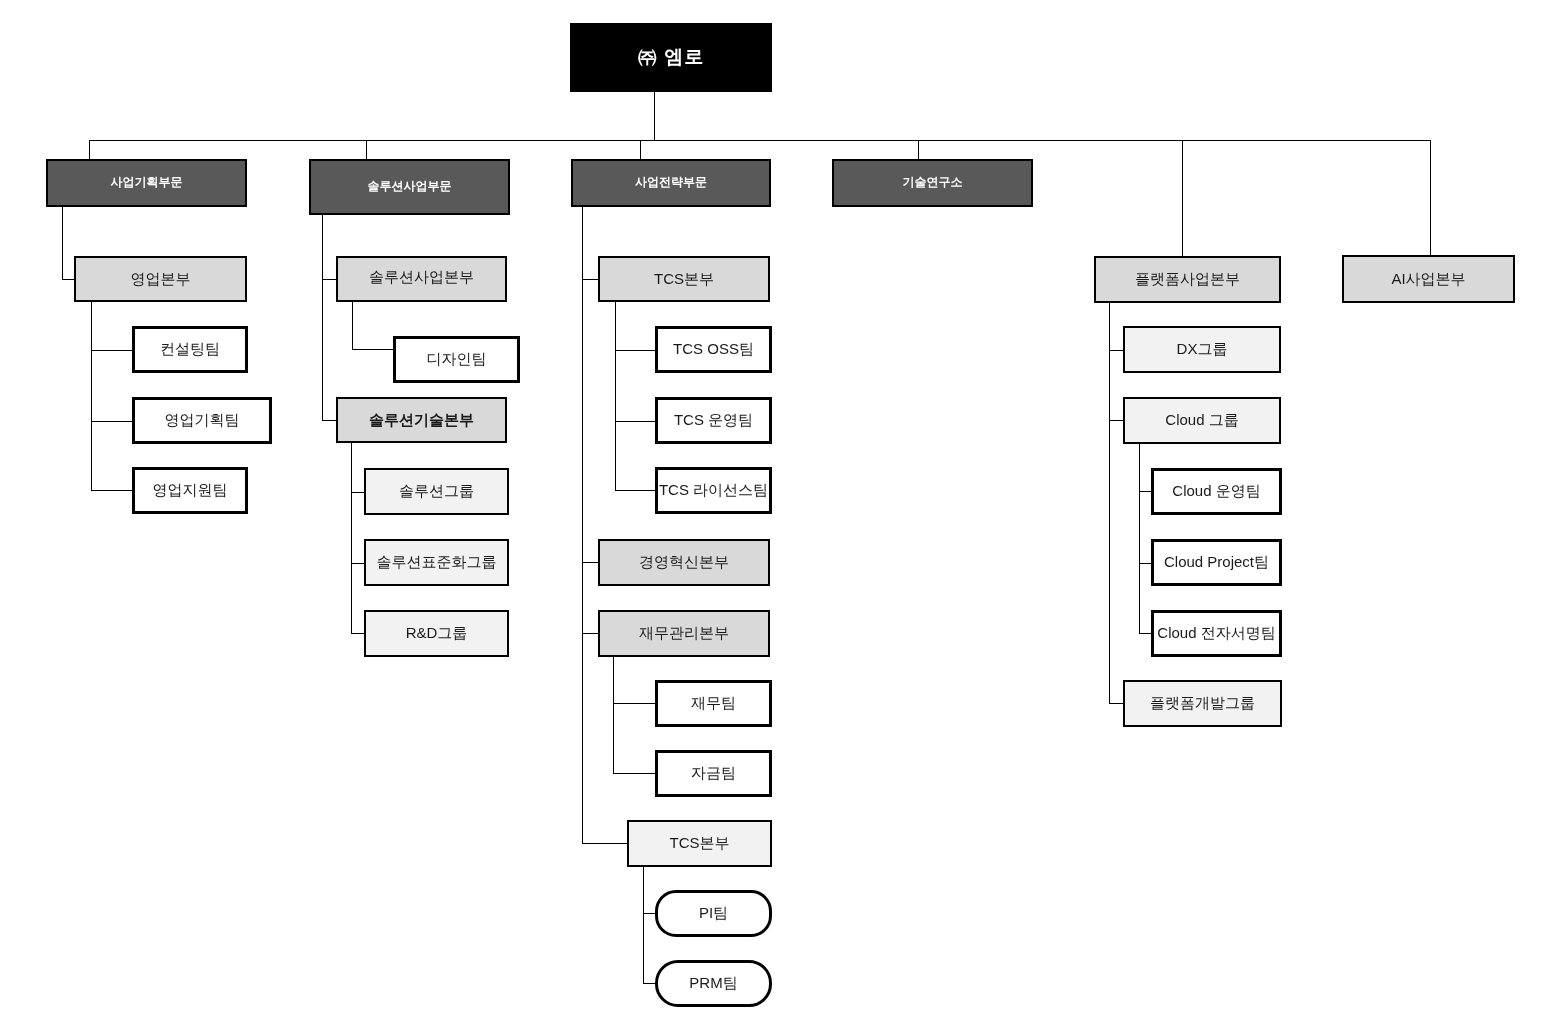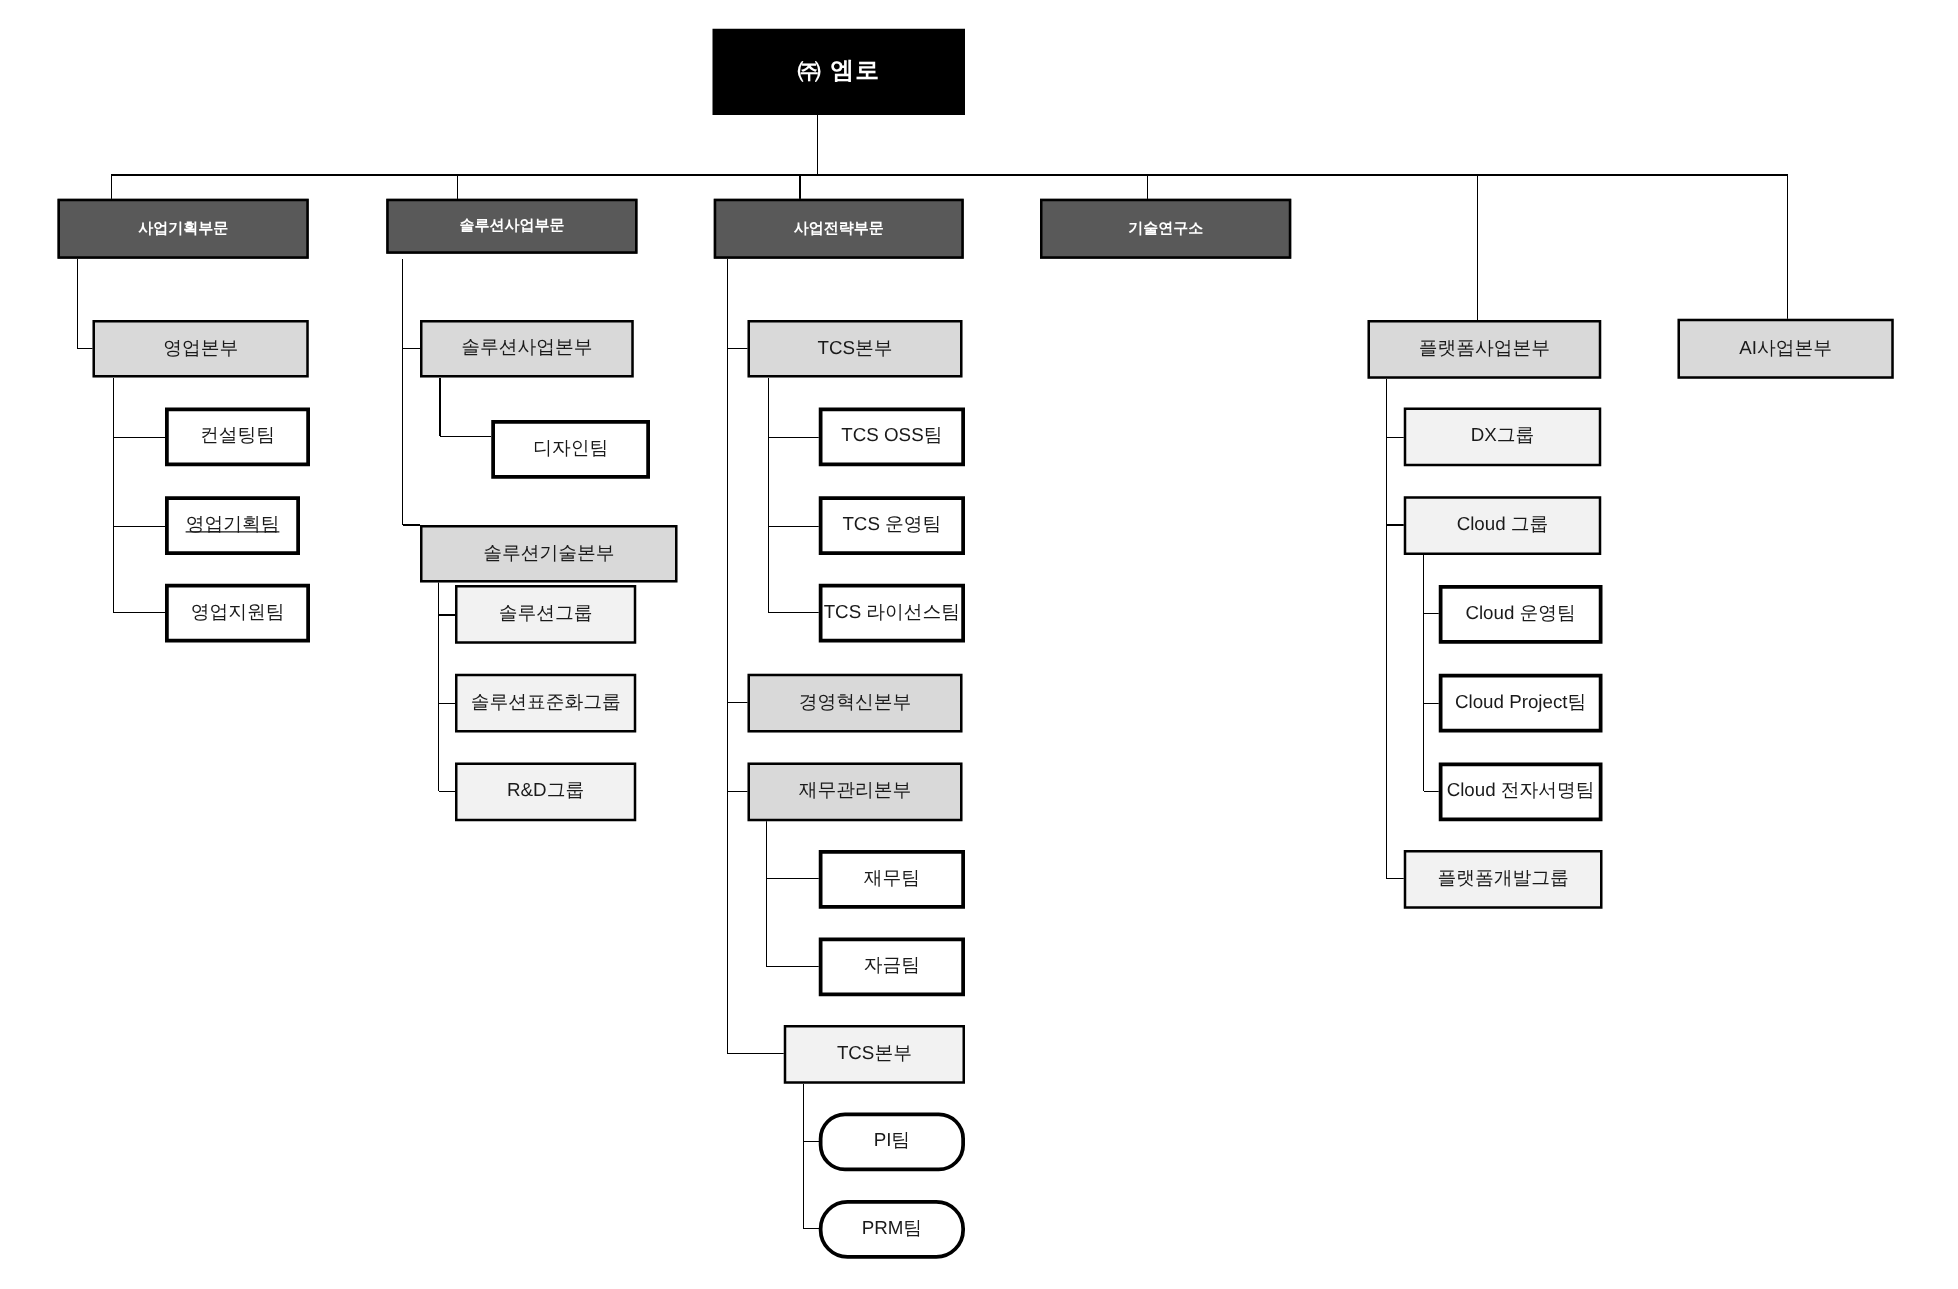--- a/index.html
+++ b/index.html
@@ -108,30 +108,30 @@
       <line x1="1109" y1="420" x2="1123" y2="420" stroke="#000000" stroke-width="1"></line>
       <line x1="1109" y1="703" x2="1123" y2="703" stroke="#000000" stroke-width="1"></line>
       <line x1="1139" y1="444" x2="1139" y2="633" stroke="#000000" stroke-width="1"></line>
       <line x1="1139" y1="491" x2="1151" y2="491" stroke="#000000" stroke-width="1"></line>
       <line x1="1139" y1="563" x2="1151" y2="563" stroke="#000000" stroke-width="1"></line>
       <line x1="1139" y1="633" x2="1151" y2="633" stroke="#000000" stroke-width="1"></line>
     </svg>
   <div id="nodes">
       <div class="node root" style="left: 570px; top: 23px; width: 202px; height: 69px;">㈜ 엠로</div>
       <div class="node division" style="left: 46px; top: 159px; width: 201px; height: 48px;">사업기획부문</div>
-      <div class="node division" style="left: 309px; top: 159px; width: 201px; height: 44px;">솔루션사업부문</div>
+      <div class="node division" style="left: 309px; top: 159px; width: 201px; height: 56px;">솔루션사업부문</div>
       <div class="node division" style="left: 571px; top: 159px; width: 200px; height: 48px;">사업전략부문</div>
       <div class="node division" style="left: 832px; top: 159px; width: 201px; height: 48px;">기술연구소</div>
       <div class="node hq" style="left: 74px; top: 256px; width: 173px; height: 46px;">영업본부</div>
       <div class="node team" style="left: 132px; top: 326px; width: 116px; height: 47px;">컨설팅팀</div>
-      <div class="node team" style="left: 132px; top: 397px; width: 108px; height: 47px; text-decoration: underline;">영업기획팀</div>
+      <div class="node team" style="left: 132px; top: 397px; width: 140px; height: 47px;">영업기획팀</div>
       <div class="node team" style="left: 132px; top: 467px; width: 116px; height: 47px;">영업지원팀</div>
       <div class="node hq" style="left: 336px; top: 256px; width: 171px; height: 46px; font-family: Liberation Mono, monospace;">솔루션사업본부</div>
       <div class="node team" style="left: 393px; top: 336px; width: 127px; height: 47px;">디자인팀</div>
-      <div class="node hq" style="left: 336px; top: 420px; width: 206px; height: 46px;">솔루션기술본부</div>
+      <div class="node hq" style="left: 336px; top: 397px; width: 171px; height: 46px; font-weight: bold;">솔루션기술본부</div>
       <div class="node group" style="left: 364px; top: 468px; width: 145px; height: 47px;">솔루션그룹</div>
       <div class="node group" style="left: 364px; top: 539px; width: 145px; height: 47px;">솔루션표준화그룹</div>
       <div class="node group" style="left: 364px; top: 610px; width: 145px; height: 47px;">R&amp;D그룹</div>
       <div class="node hq" style="left: 598px; top: 256px; width: 172px; height: 46px;">TCS본부</div>
       <div class="node team" style="left: 655px; top: 326px; width: 117px; height: 47px;">TCS OSS팀</div>
       <div class="node team" style="left: 655px; top: 397px; width: 117px; height: 47px;">TCS 운영팀</div>
       <div class="node team" style="left: 655px; top: 467px; width: 117px; height: 47px;">TCS 라이선스팀</div>
       <div class="node hq" style="left: 598px; top: 539px; width: 172px; height: 47px;">경영혁신본부</div>
       <div class="node hq" style="left: 598px; top: 610px; width: 172px; height: 47px;">재무관리본부</div>
       <div class="node team" style="left: 655px; top: 680px; width: 117px; height: 47px;">재무팀</div>

